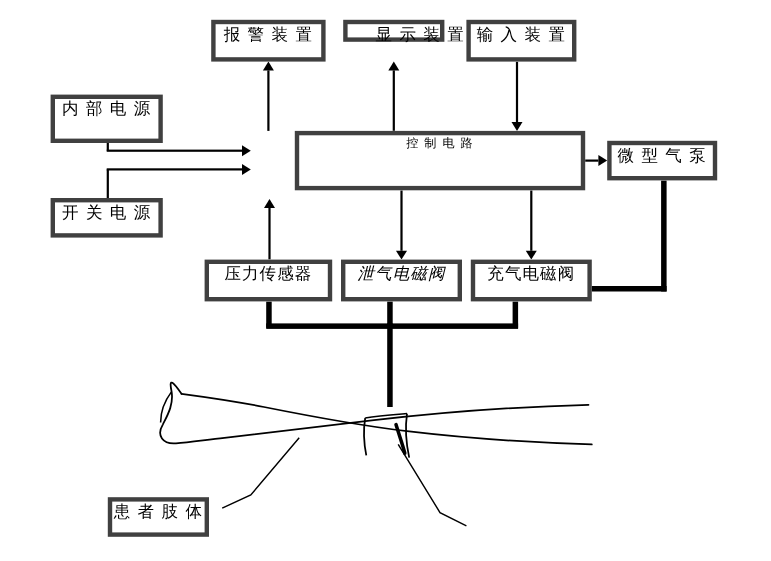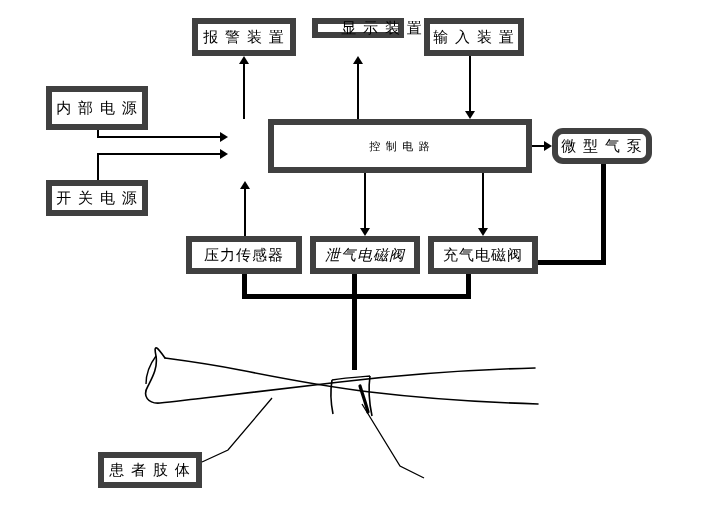--- a/index.html
+++ b/index.html
@@ -11,24 +11,23 @@
     position: relative;
     width: 701px;
     height: 510px;
     background: #ffffff;
     font-family: "DejaVu Sans", "Liberation Sans", sans-serif;
     overflow: hidden;
   }
   .node {
     position: absolute;
     box-sizing: border-box;
-    border: 6px solid #404040;
+    border: 4px solid #404040;
     background: #ffffff;
     display: flex;
-    align-items: center;
     justify-content: center;
     font-size: 15px;
     color: #000000;
     letter-spacing: 1px;
     white-space: nowrap;
     z-index: 5;
   }
   .line {
     position: absolute;
     background: #000000;
@@ -90,37 +89,37 @@
   </div>
 
   <div class="node" style="left:46px; top:180px; width:102px; height:36px;">
     <span>开 关 电 源</span>
   </div>
 
   <div class="node" style="left:228px; top:119px; width:264px; height:54px; font-size:11px;margin-left:40px;">
     <span>控 制 电 路</span>
   </div>
 
-  <div class="node" style="left:552px; top:128px; width:100px; height:36px;border-radius:11px;">
+  <div class="node" style="left:552px; top:128px; width:100px; height:36px;">
     <span>微 型 气 泵</span>
   </div>
 
   <div class="node" style="left:186px; top:236px; width:116px; height:38px;">
     <span>压力传感器</span>
   </div>
 
   <div class="node" style="left:310px; top:236px; width:110px; height:38px;font-style:italic;">
     <span>泄气电磁阀</span>
   </div>
 
   <div class="node" style="left:428px; top:236px; width:110px; height:38px;">
     <span>充气电磁阀</span>
   </div>
 
-  <div class="node" style="left:98px; top:452px; width:104px; height:36px;">
+  <div class="node" style="left:98px; top:452px; width:92px; height:36px;">
     <span>患 者 肢 体</span>
   </div>
 
 
   <div class="line" style="left:243px; top:64px; width:1.5px; height:55px;"></div>
   <div class="arrow arrow-up" style="left:239px; top:56px;"></div>
 
   <div class="line" style="left:357px; top:64px; width:1.5px; height:55px;"></div>
   <div class="arrow arrow-up" style="left:353px; top:56px;"></div>
 

